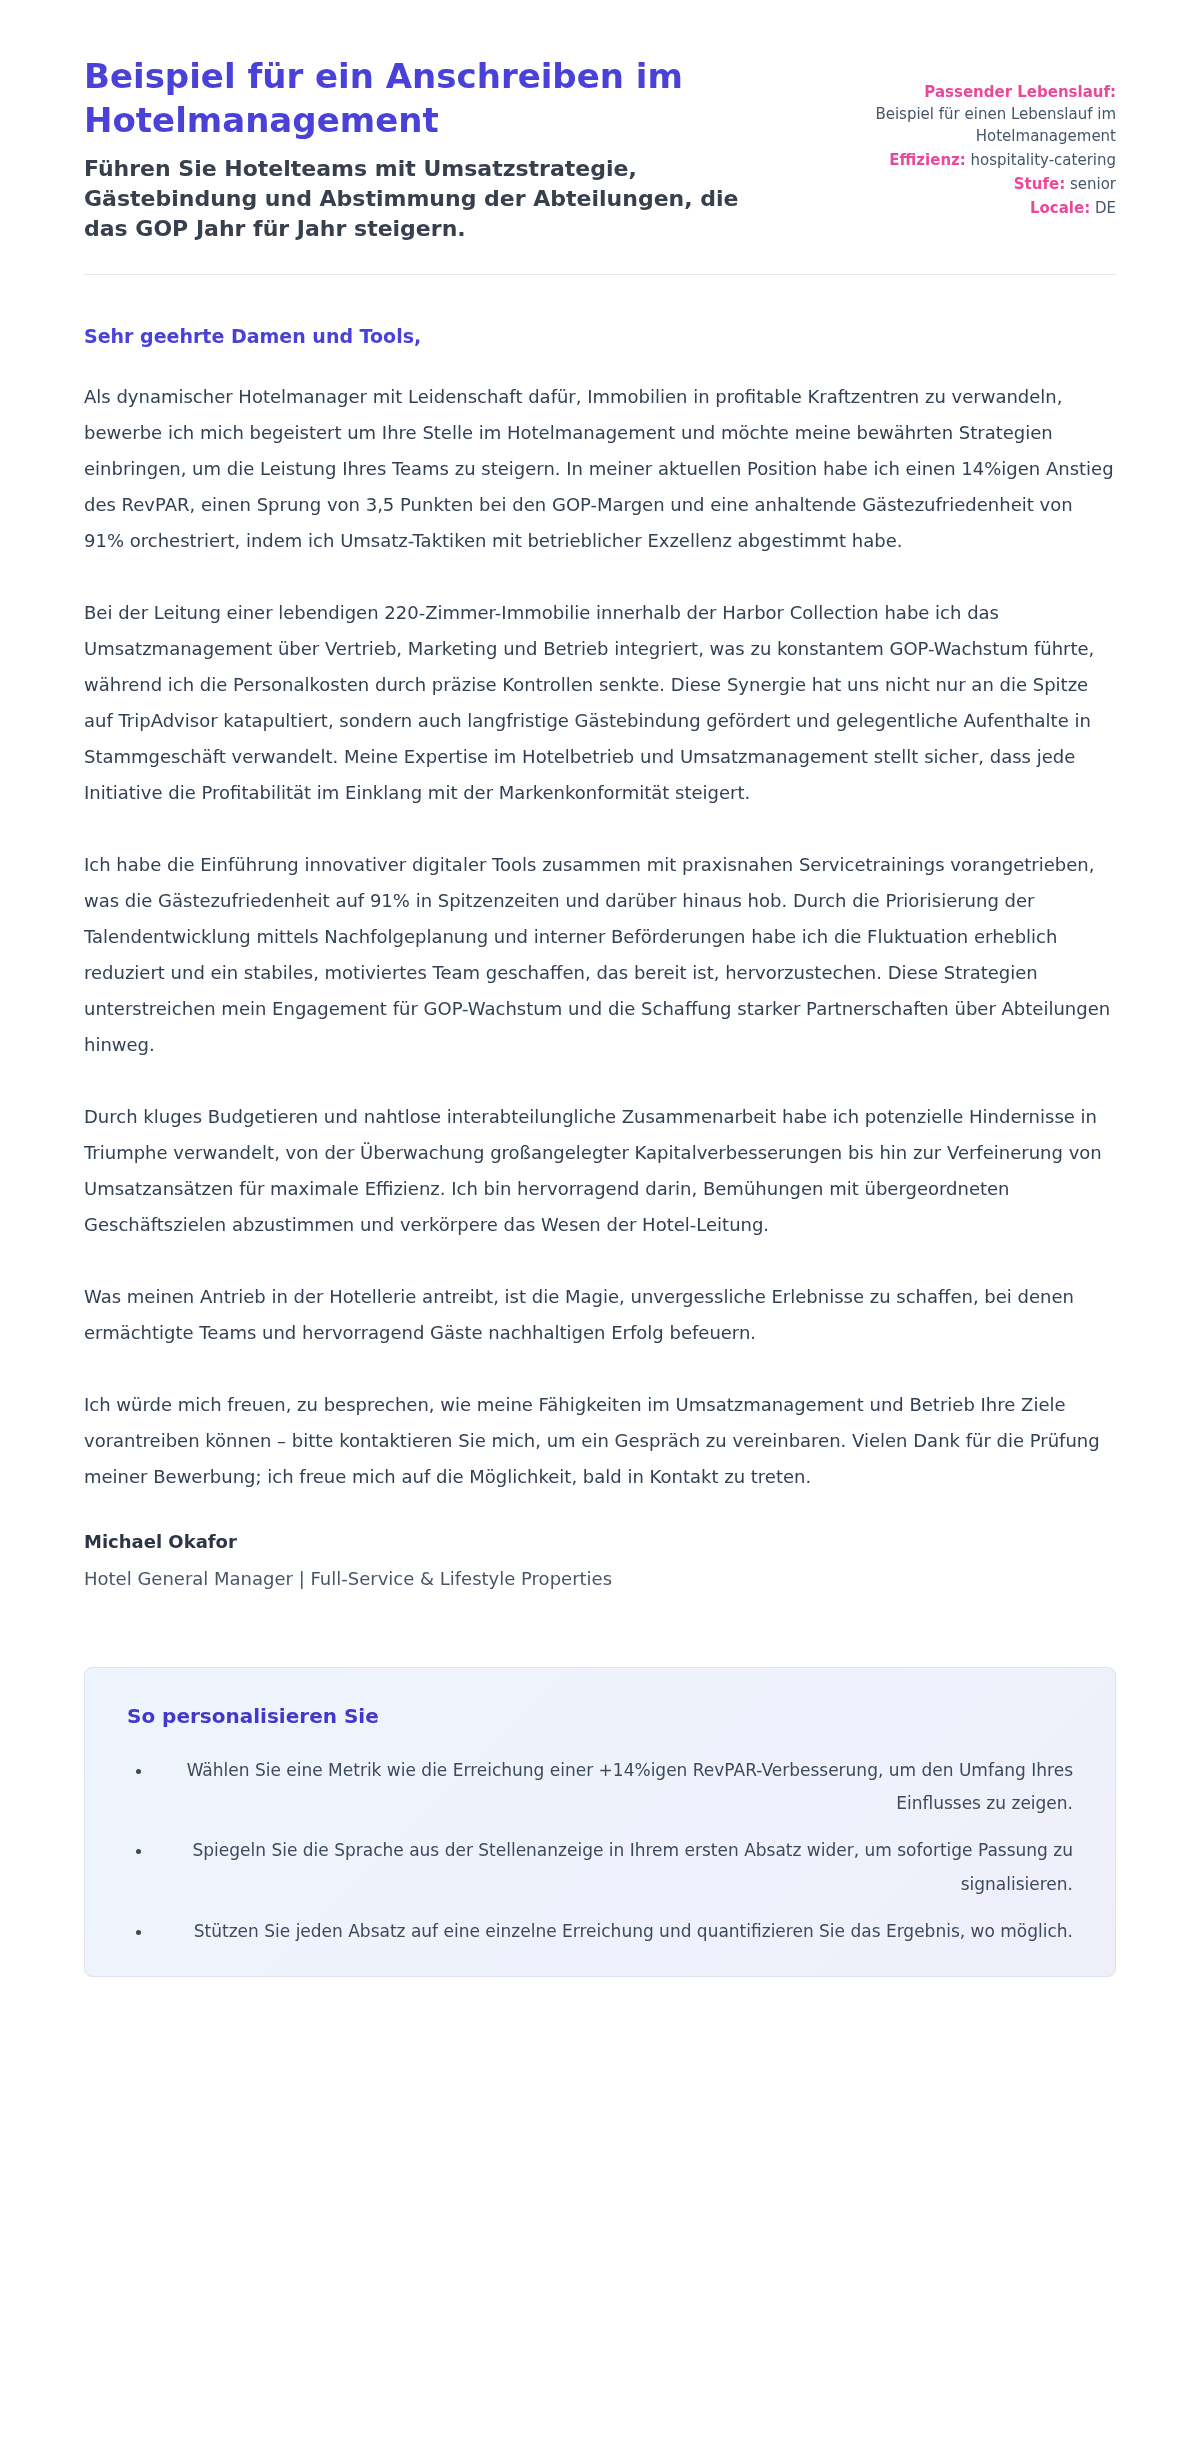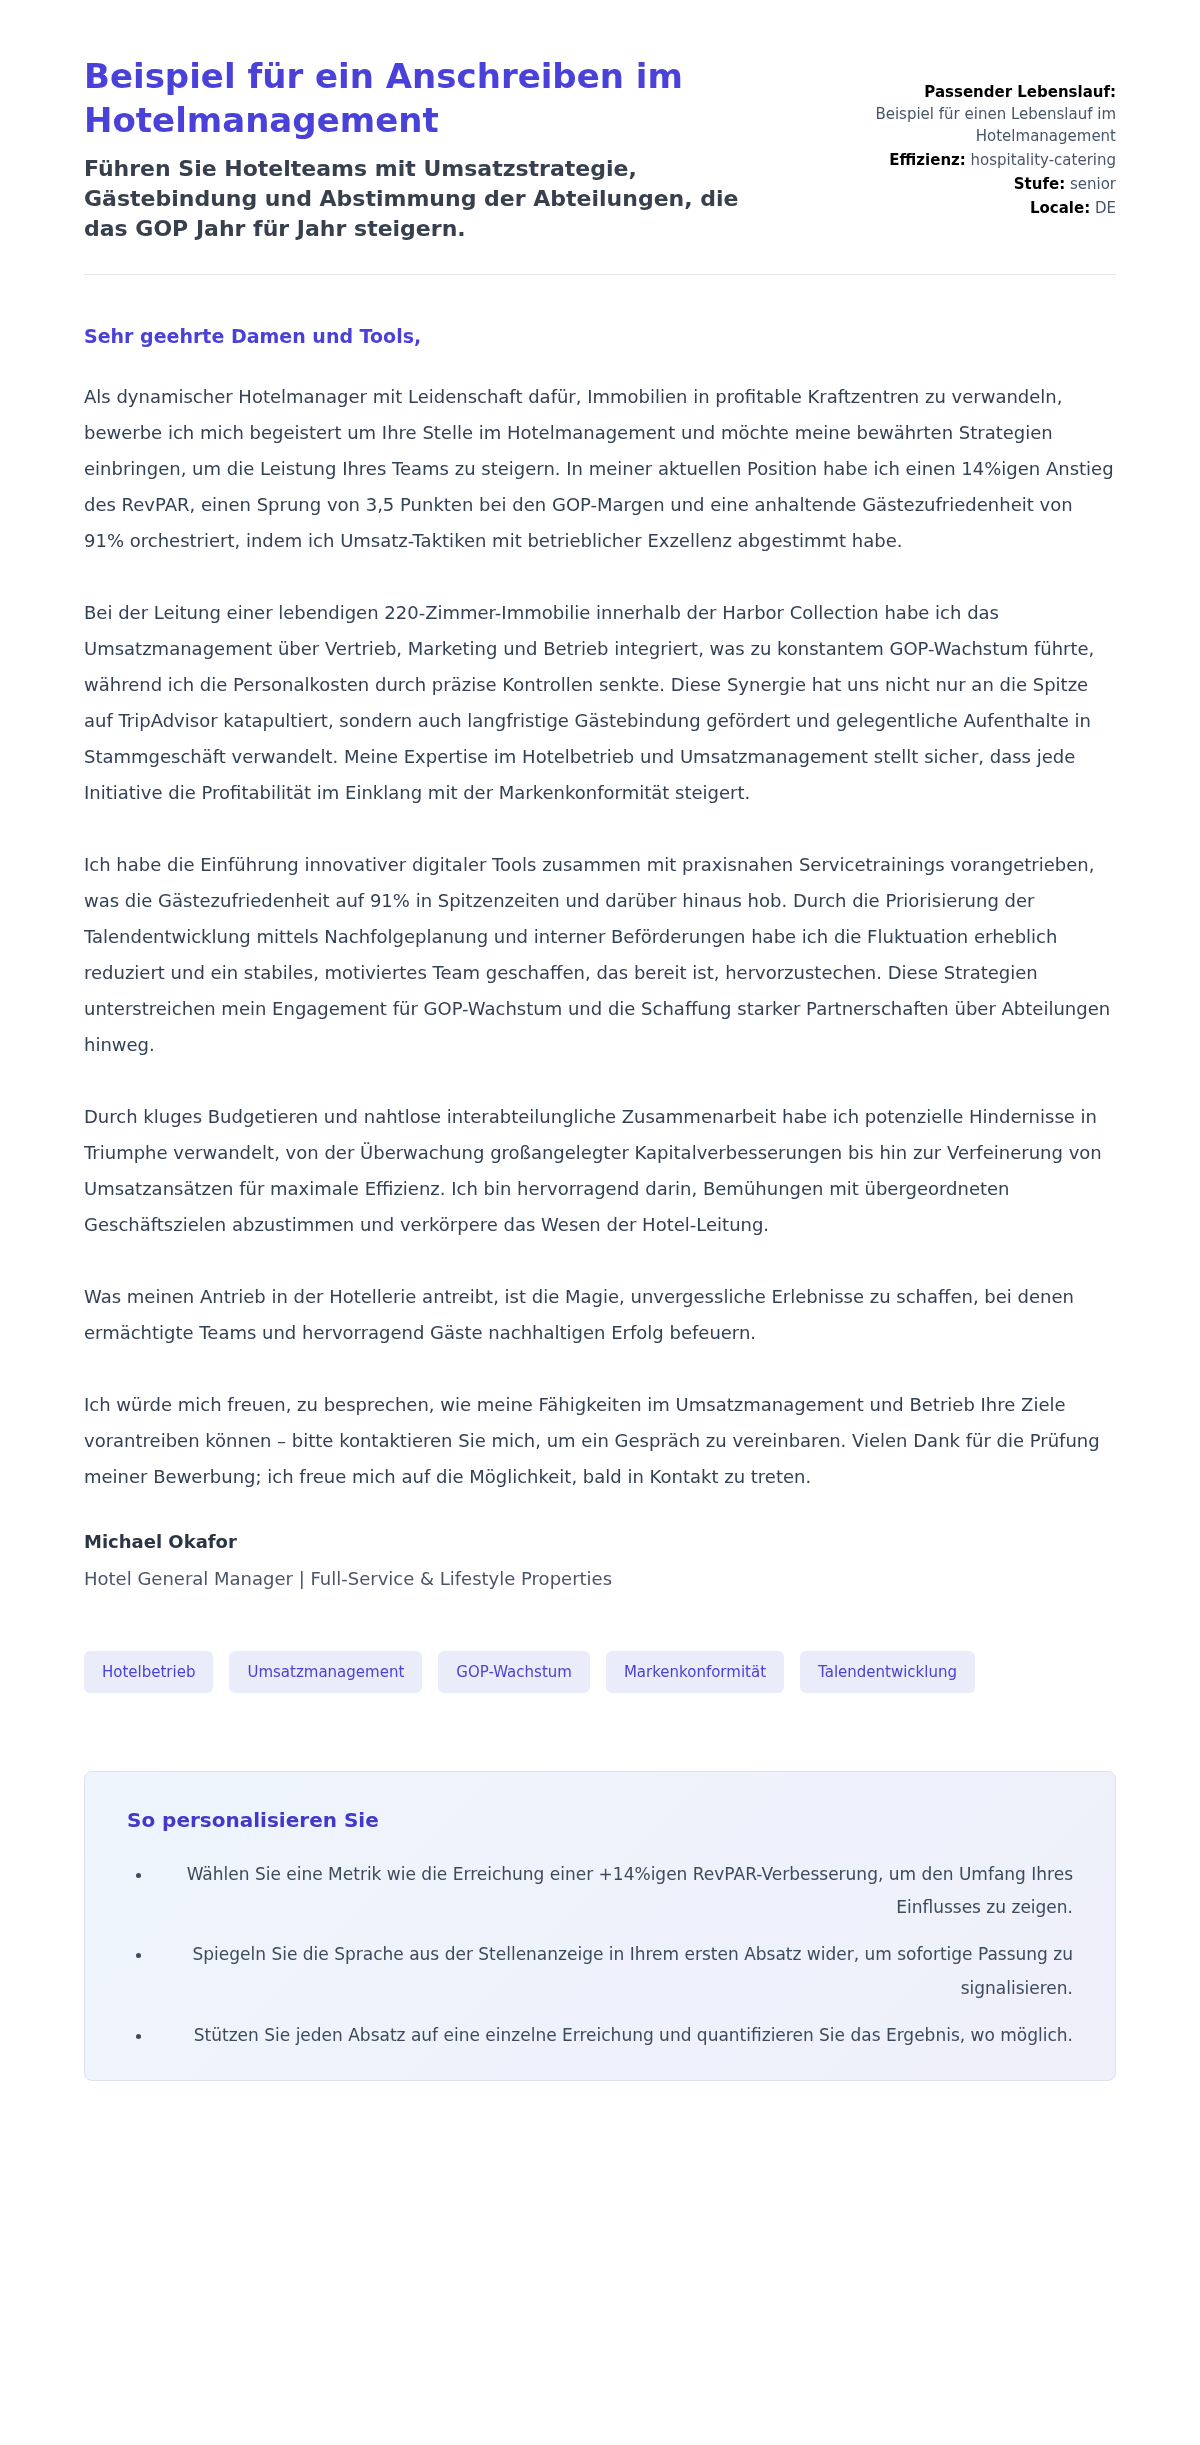--- a/index.html
+++ b/index.html
@@ -35,21 +35,21 @@
     color: #38404e;
   }
   .meta-block {
     width: 272px;
     text-align: right;
     font-size: 15px;
     line-height: 22px;
     color: #475569;
     padding-top: 4px;
   }
-  .meta-label { font-weight: bold; color: #000000; }
+  .meta-label { font-weight: bold; color: #ec4899; }
   .meta-row { margin-bottom: 2px; }
   .divider {
     border: none;
     border-top: 1px solid #e5e7eb;
     margin-top: 30px;
   }
   
   .letter { margin-top: 50px; }
   .greeting {
     font-size: 19px;
@@ -158,27 +158,20 @@
     <p class="body-paragraph">Durch kluges Budgetieren und nahtlose interabteilungliche Zusammenarbeit habe ich potenzielle Hindernisse in Triumphe verwandelt, von der Überwachung großangelegter Kapitalverbesserungen bis hin zur Verfeinerung von Umsatzansätzen für maximale Effizienz. Ich bin hervorragend darin, Bemühungen mit übergeordneten Geschäftszielen abzustimmen und verkörpere das Wesen der Hotel-Leitung.</p>
     <p class="body-paragraph">Was meinen Antrieb in der Hotellerie antreibt, ist die Magie, unvergessliche Erlebnisse zu schaffen, bei denen ermächtigte Teams und hervorragend Gäste nachhaltigen Erfolg befeuern.</p>
     <p class="body-paragraph">Ich würde mich freuen, zu besprechen, wie meine Fähigkeiten im Umsatzmanagement und Betrieb Ihre Ziele vorantreiben können – bitte kontaktieren Sie mich, um ein Gespräch zu vereinbaren. Vielen Dank für die Prüfung meiner Bewerbung; ich freue mich auf die Möglichkeit, bald in Kontakt zu treten.</p>
 
     <div class="signature-block">
       <div class="signature-name">Michael Okafor</div>
       <div class="signature-title">Hotel General Manager | Full-Service &amp; Lifestyle Properties</div>
     </div>
   </div>
 
-  <div class="tags-row">
-    <span class="tag">Hotelbetrieb</span>
-    <span class="tag">Umsatzmanagement</span>
-    <span class="tag">GOP-Wachstum</span>
-    <span class="tag">Markenkonformität</span>
-    <span class="tag">Talendentwicklung</span>
-  </div>
 
   <div class="tip-box">
     <div class="tip-heading">So personalisieren Sie</div>
     <ul class="tip-list">
       <li>Wählen Sie eine Metrik wie die Erreichung einer +14%igen RevPAR-Verbesserung, um den Umfang Ihres Einflusses zu zeigen.</li>
       <li>Spiegeln Sie die Sprache aus der Stellenanzeige in Ihrem ersten Absatz wider, um sofortige Passung zu signalisieren.</li>
       <li>Stützen Sie jeden Absatz auf eine einzelne Erreichung und quantifizieren Sie das Ergebnis, wo möglich.</li>
     </ul>
   </div>
 

